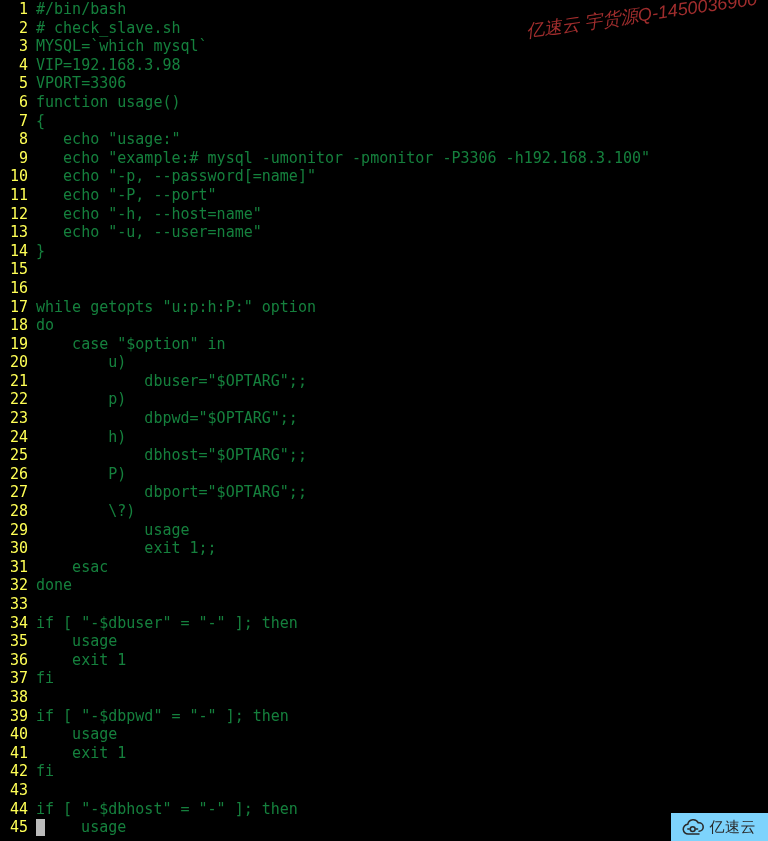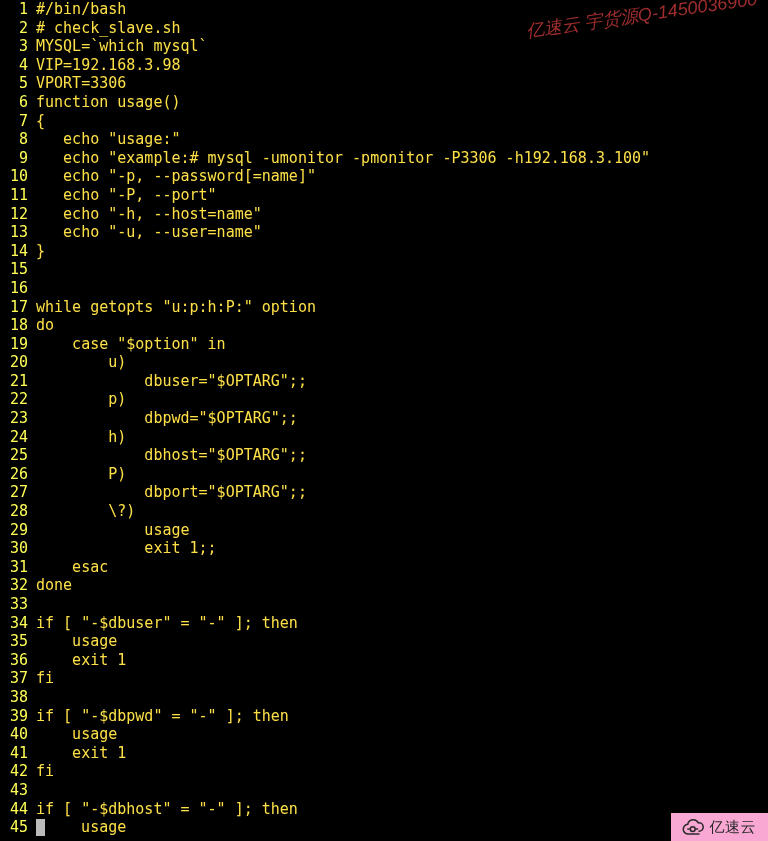--- a/index.html
+++ b/index.html
@@ -21,21 +21,21 @@
     display: flex;
   }
   .gutter {
     color: #ffff55;
     width: 28px;
     text-align: right;
     flex: 0 0 28px;
     user-select: none;
   }
   .code {
-    color: #fde047;
+    color: #15803d;
     padding-left: 8px;
   }
   .cursor {
     display:inline-block;
     width: 9px;
     height: 17px;
     background:#bbbbbb;
     vertical-align: text-bottom;
   }
   .watermark {
@@ -46,21 +46,21 @@
     font-family: sans-serif;
     font-size: 18px;
     font-style: italic;
     transform: rotate(-8deg);
     pointer-events: none;
   }
   .logo {
     position: absolute;
     right: 0;
     bottom: 0;
-    background: #f9a8d4;
+    background: #7dd3fc;
     padding: 4px 12px 4px 7px;
     display: flex;
     align-items: center;
     gap: 4px;
     margin-top: 33px;
   }
   .logo-icon {
     width: 28px;
     height: 20px;
   }

